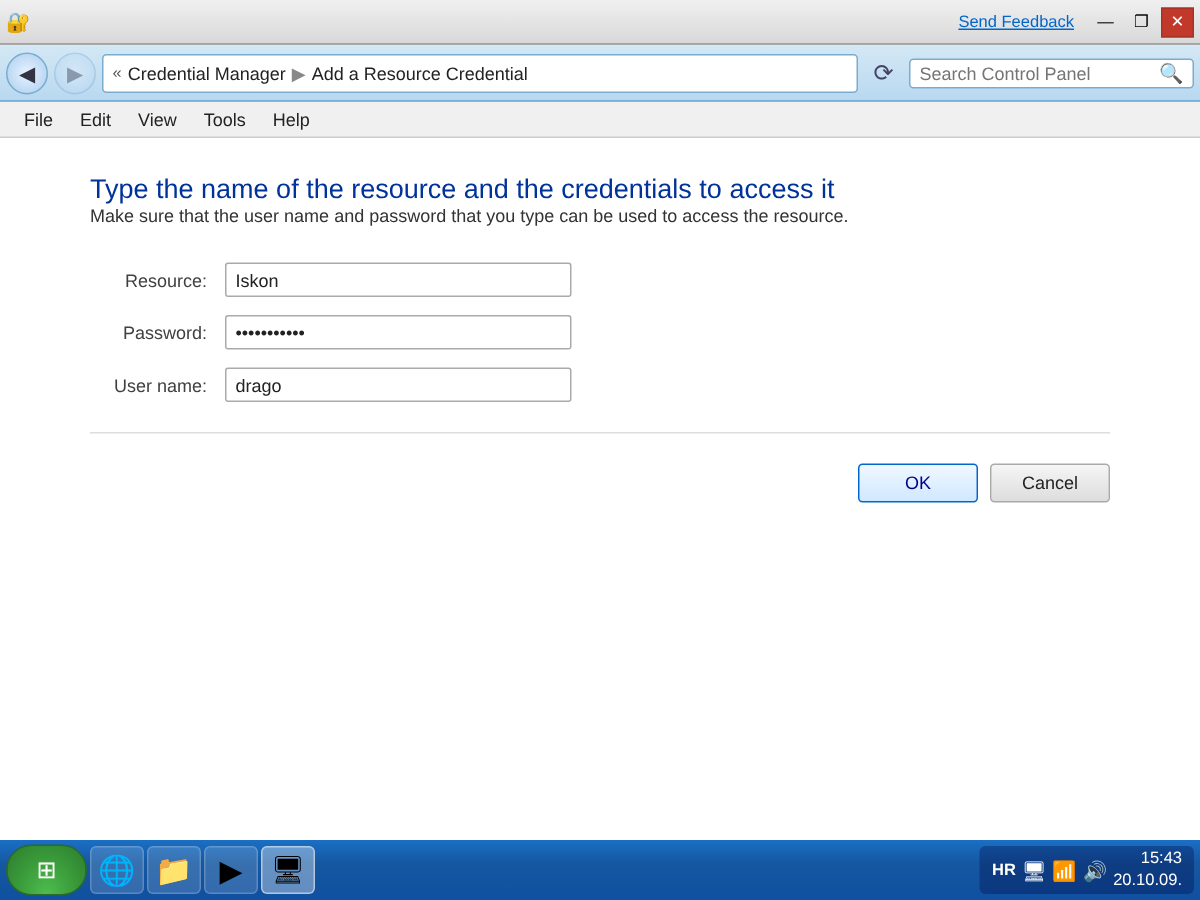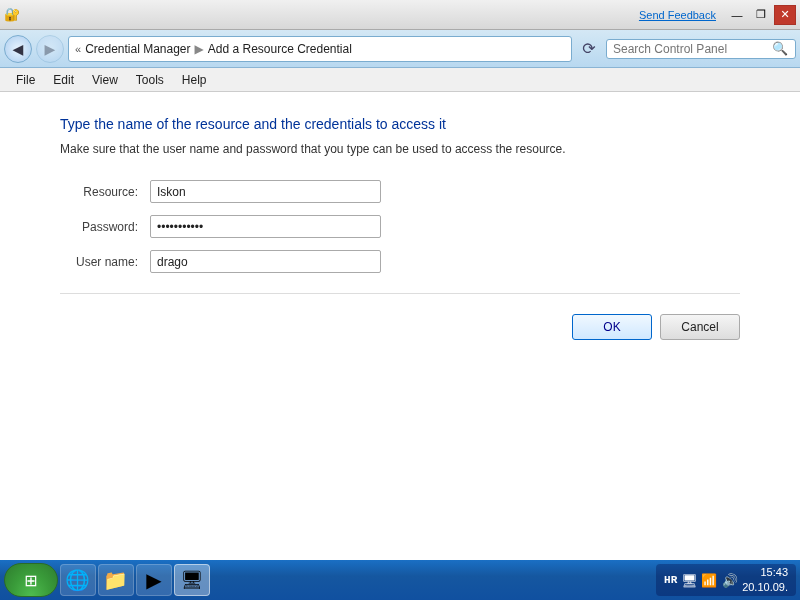--- a/index.html
+++ b/index.html
@@ -153,24 +153,23 @@
     }
 
     
     .main-content {
       background: white;
       height: calc(600px - 30px - 38px - 24px - 40px);
       padding: 24px 60px;
     }
 
     .page-title {
-      font-size: 14px;
+      font-size: 18px;
       font-weight: 300;
       color: #003399;
-      margin-bottom: 10px;
     }
     .page-subtitle {
       font-size: 12px;
       color: #333;
       margin-bottom: 24px;
     }
 
     .form-row {
       display: flex;
       align-items: center;
@@ -267,21 +266,20 @@
       gap: 4px;
       background: rgba(0,0,60,0.3);
       border-radius: 4px;
       padding: 2px 8px;
       height: 32px;
     }
     .tray-lang {
       color: white;
       font-size: 11px;
       font-weight: bold;
-      font-family: Liberation Mono, monospace;
     }
     .tray-icon {
       color: white;
       font-size: 13px;
     }
     .tray-time {
       color: white;
       font-size: 11px;
       text-align: right;
       line-height: 1.4;

